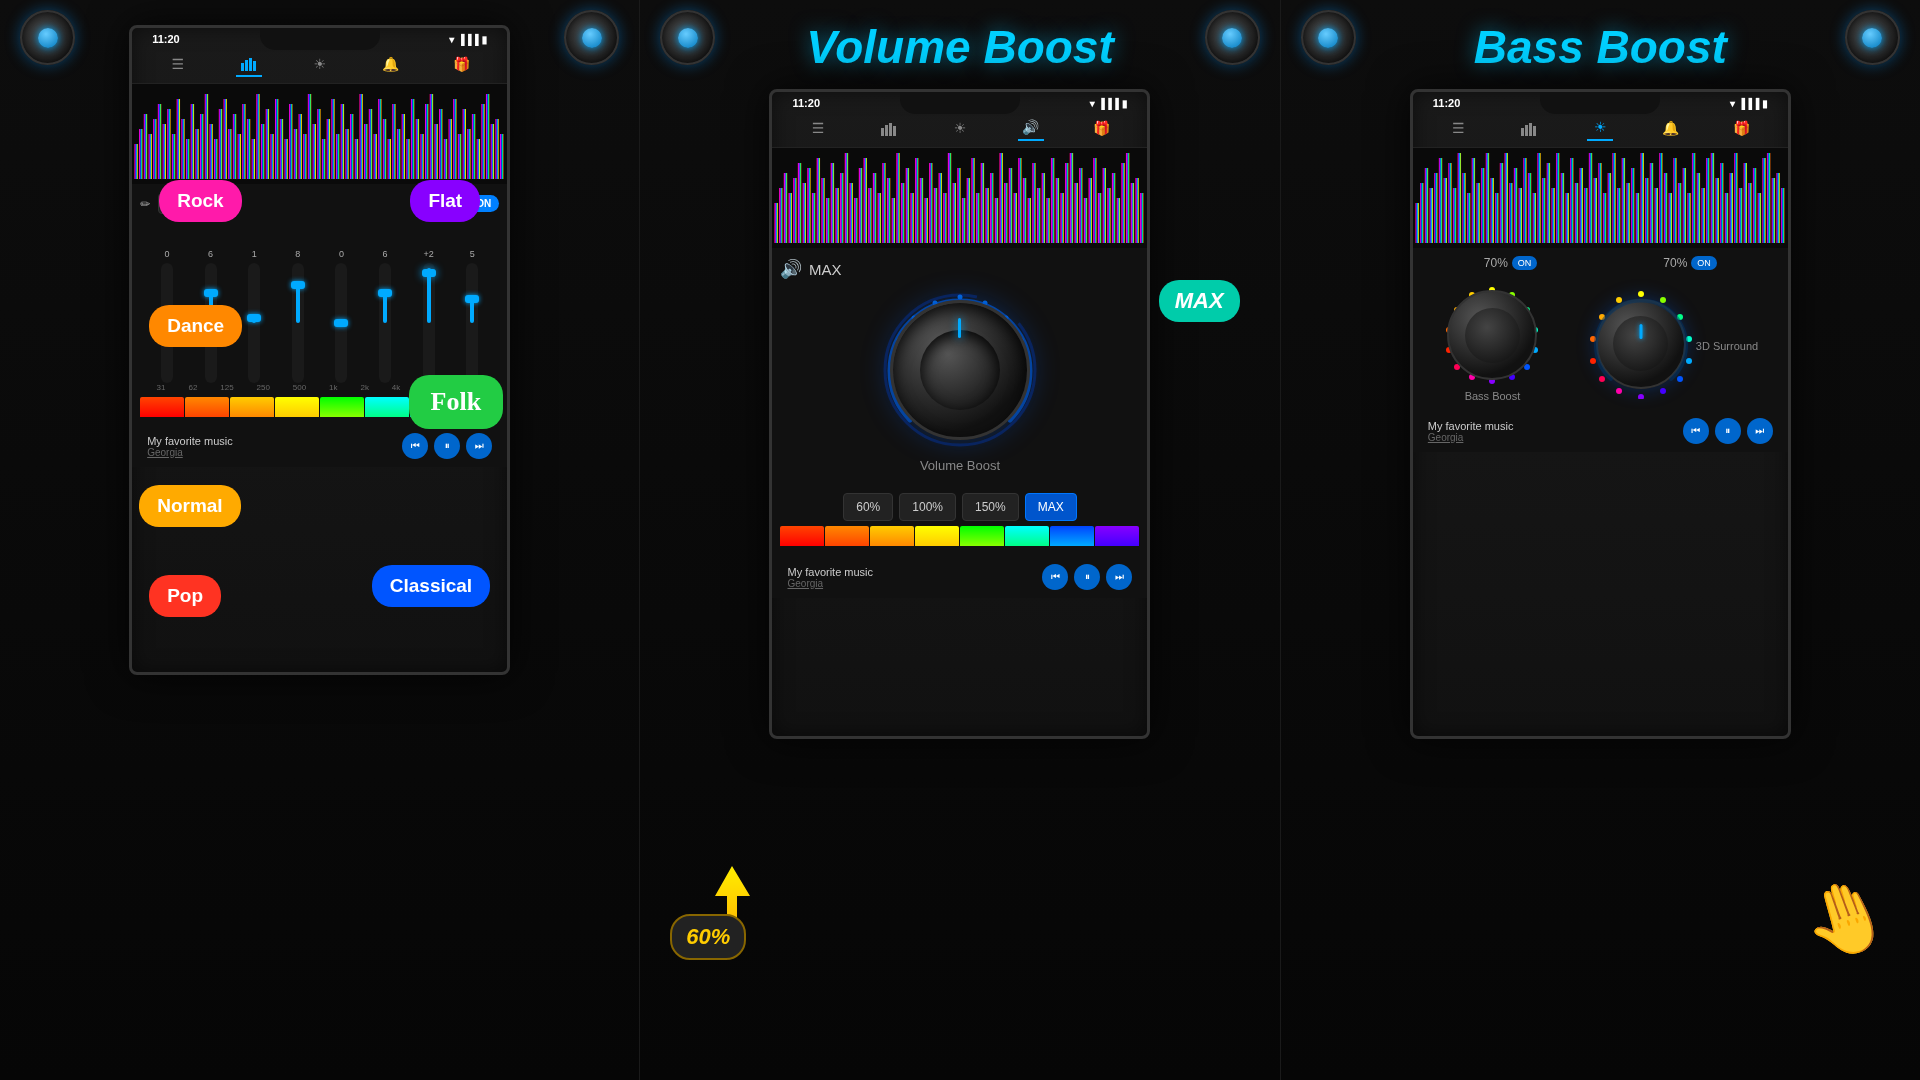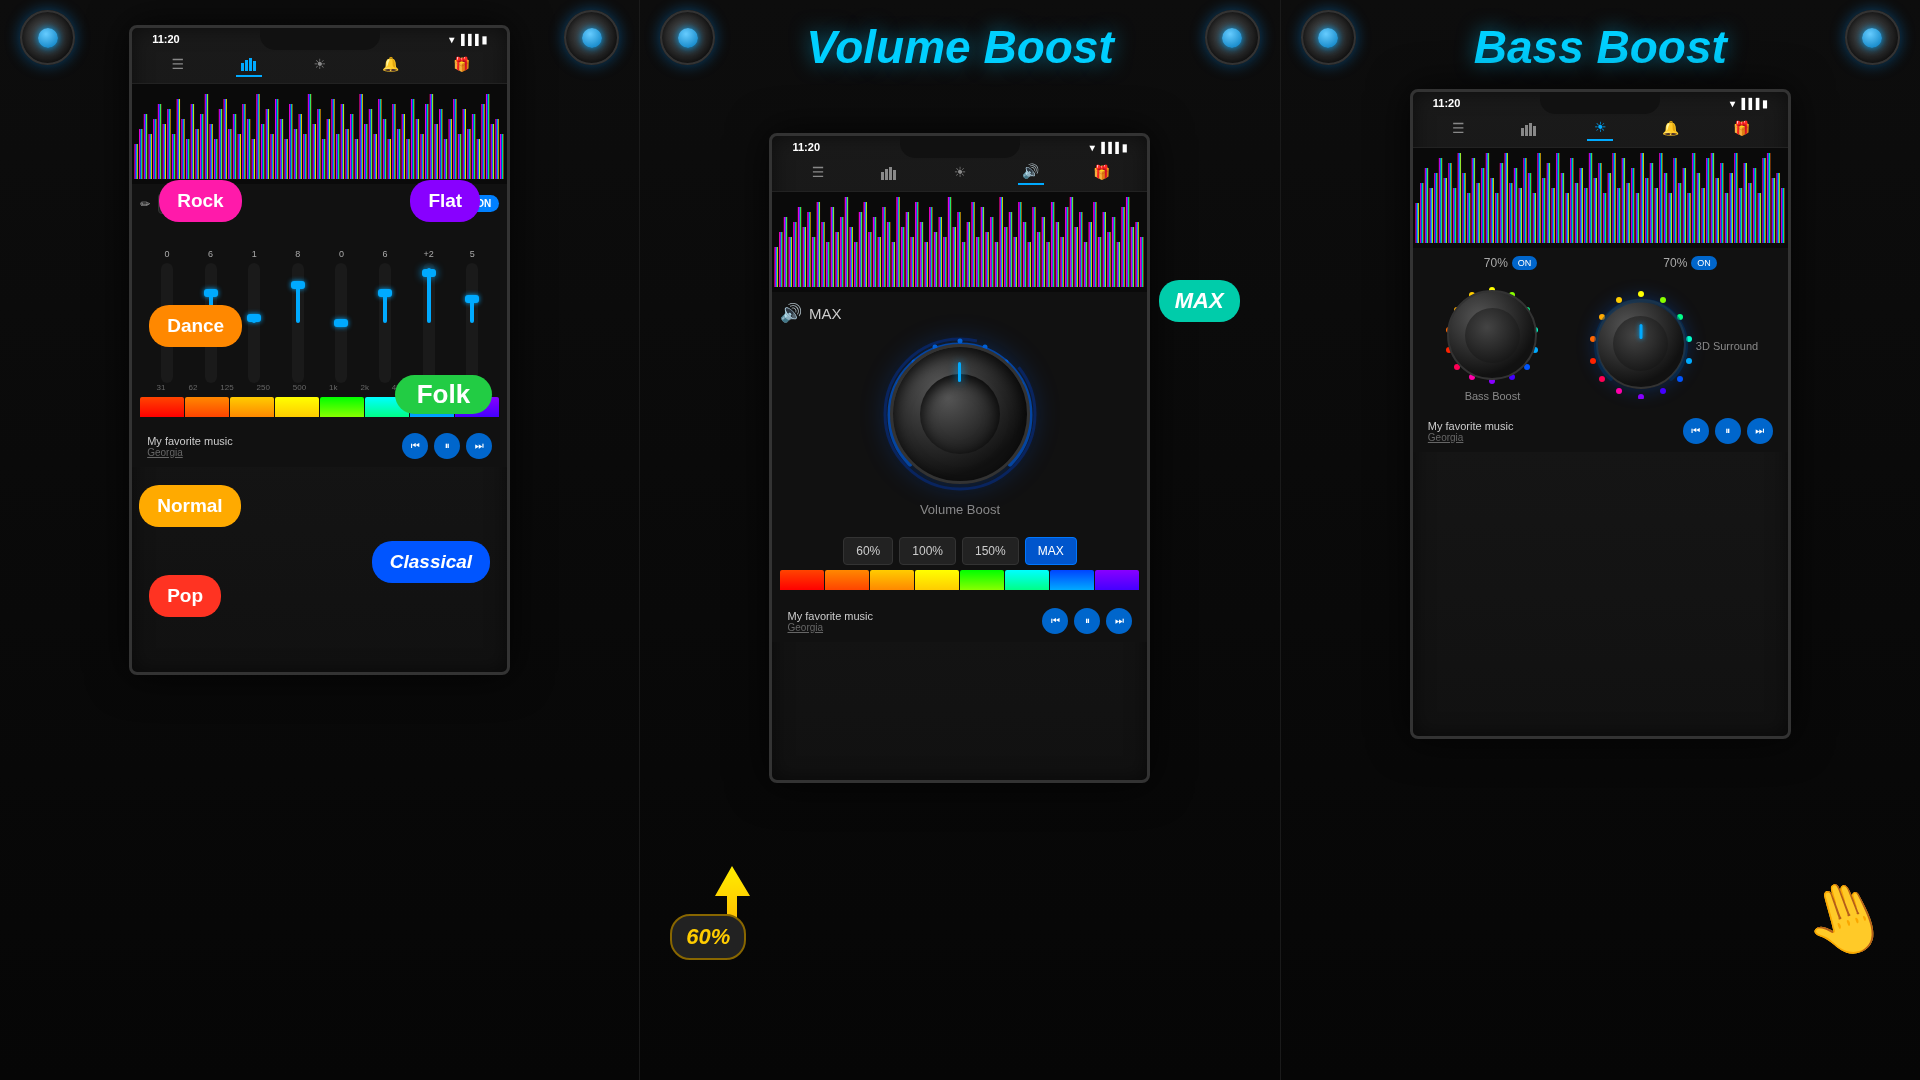--- a/index.html
+++ b/index.html
@@ -317,39 +317,39 @@
       text-align: center;
     }
     .label-dance {
       background: #ff8800;
       top: 280px;
       left: 20px;
     }
     .label-folk {
       background: #22cc44;
       top: 350px;
-      right: 18px;
+      right: 7px;
       font-size: 26px;
-      padding: 4px 22px;
+      padding: 12px 22px;
+      font-family: Liberation Serif, serif;
     }
     .label-normal {
       background: #ffaa00;
       top: 460px;
       left: 10px;
     }
     .label-pop {
       background: #ff3322;
       top: 550px;
       left: 20px;
     }
     .label-classical {
       background: #0055ff;
-      top: 516px;
+      top: 540px;
       right: 20px;
-      font-style: italic;
     }
 
     
     .volume-screen {
       background: #111;
       flex: 1;
       display: flex;
       flex-direction: column;
       align-items: center;
       padding: 10px 8px;
@@ -784,21 +784,21 @@
           <div class="player-btns">
             <div class="player-btn">⏮</div>
             <div class="player-btn">⏸</div>
             <div class="player-btn">⏭</div>
           </div>
         </div>
       </div>
     </div>
   </div>
 
-  <div class="panel" style="background: linear-gradient(180deg, #0d0d0d 0%, #060606 100%); position:relative;gap:44px;">
+  <div class="panel" style="background: linear-gradient(180deg, #0d0d0d 0%, #060606 100%); position:relative;">
     <div class="speaker-left">
       <div class="speaker-icon"></div>
     </div>
     <div class="speaker-right">
       <div class="speaker-icon"></div>
     </div>
     <h1 class="panel-title">Volume Boost</h1>
 
     <div class="callout-60">60%</div>
     <div class="max-callout">MAX</div>

